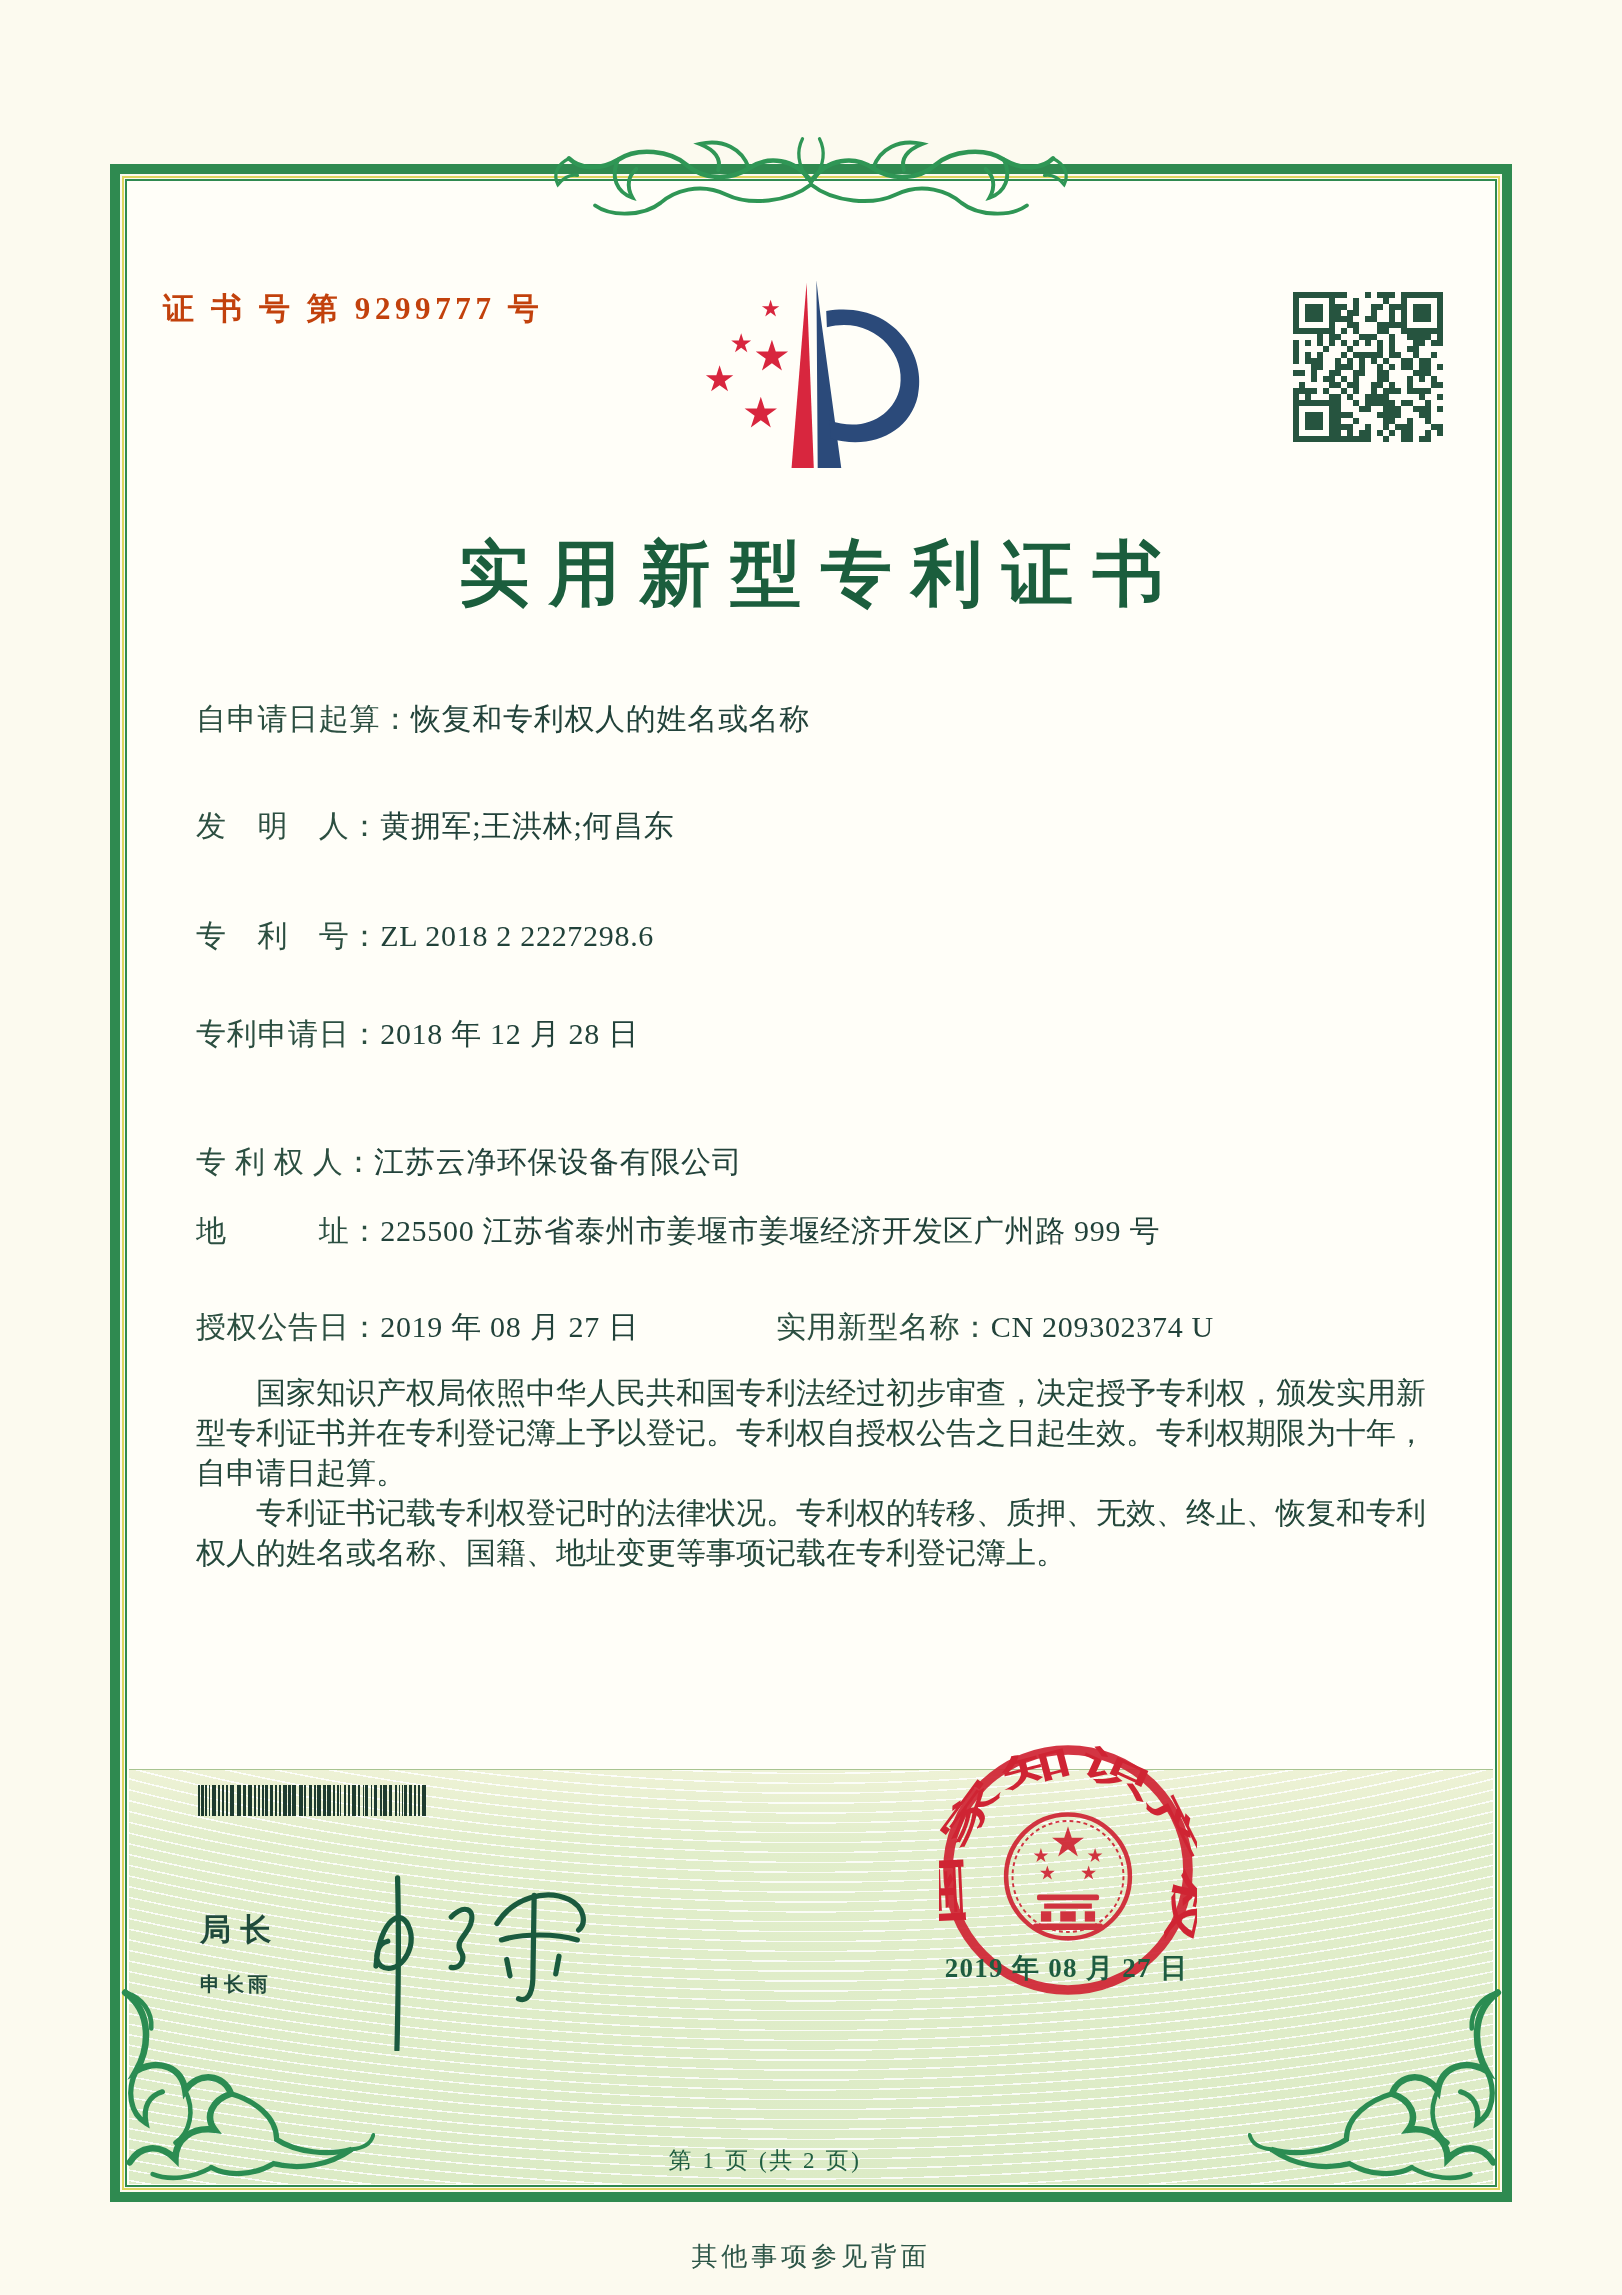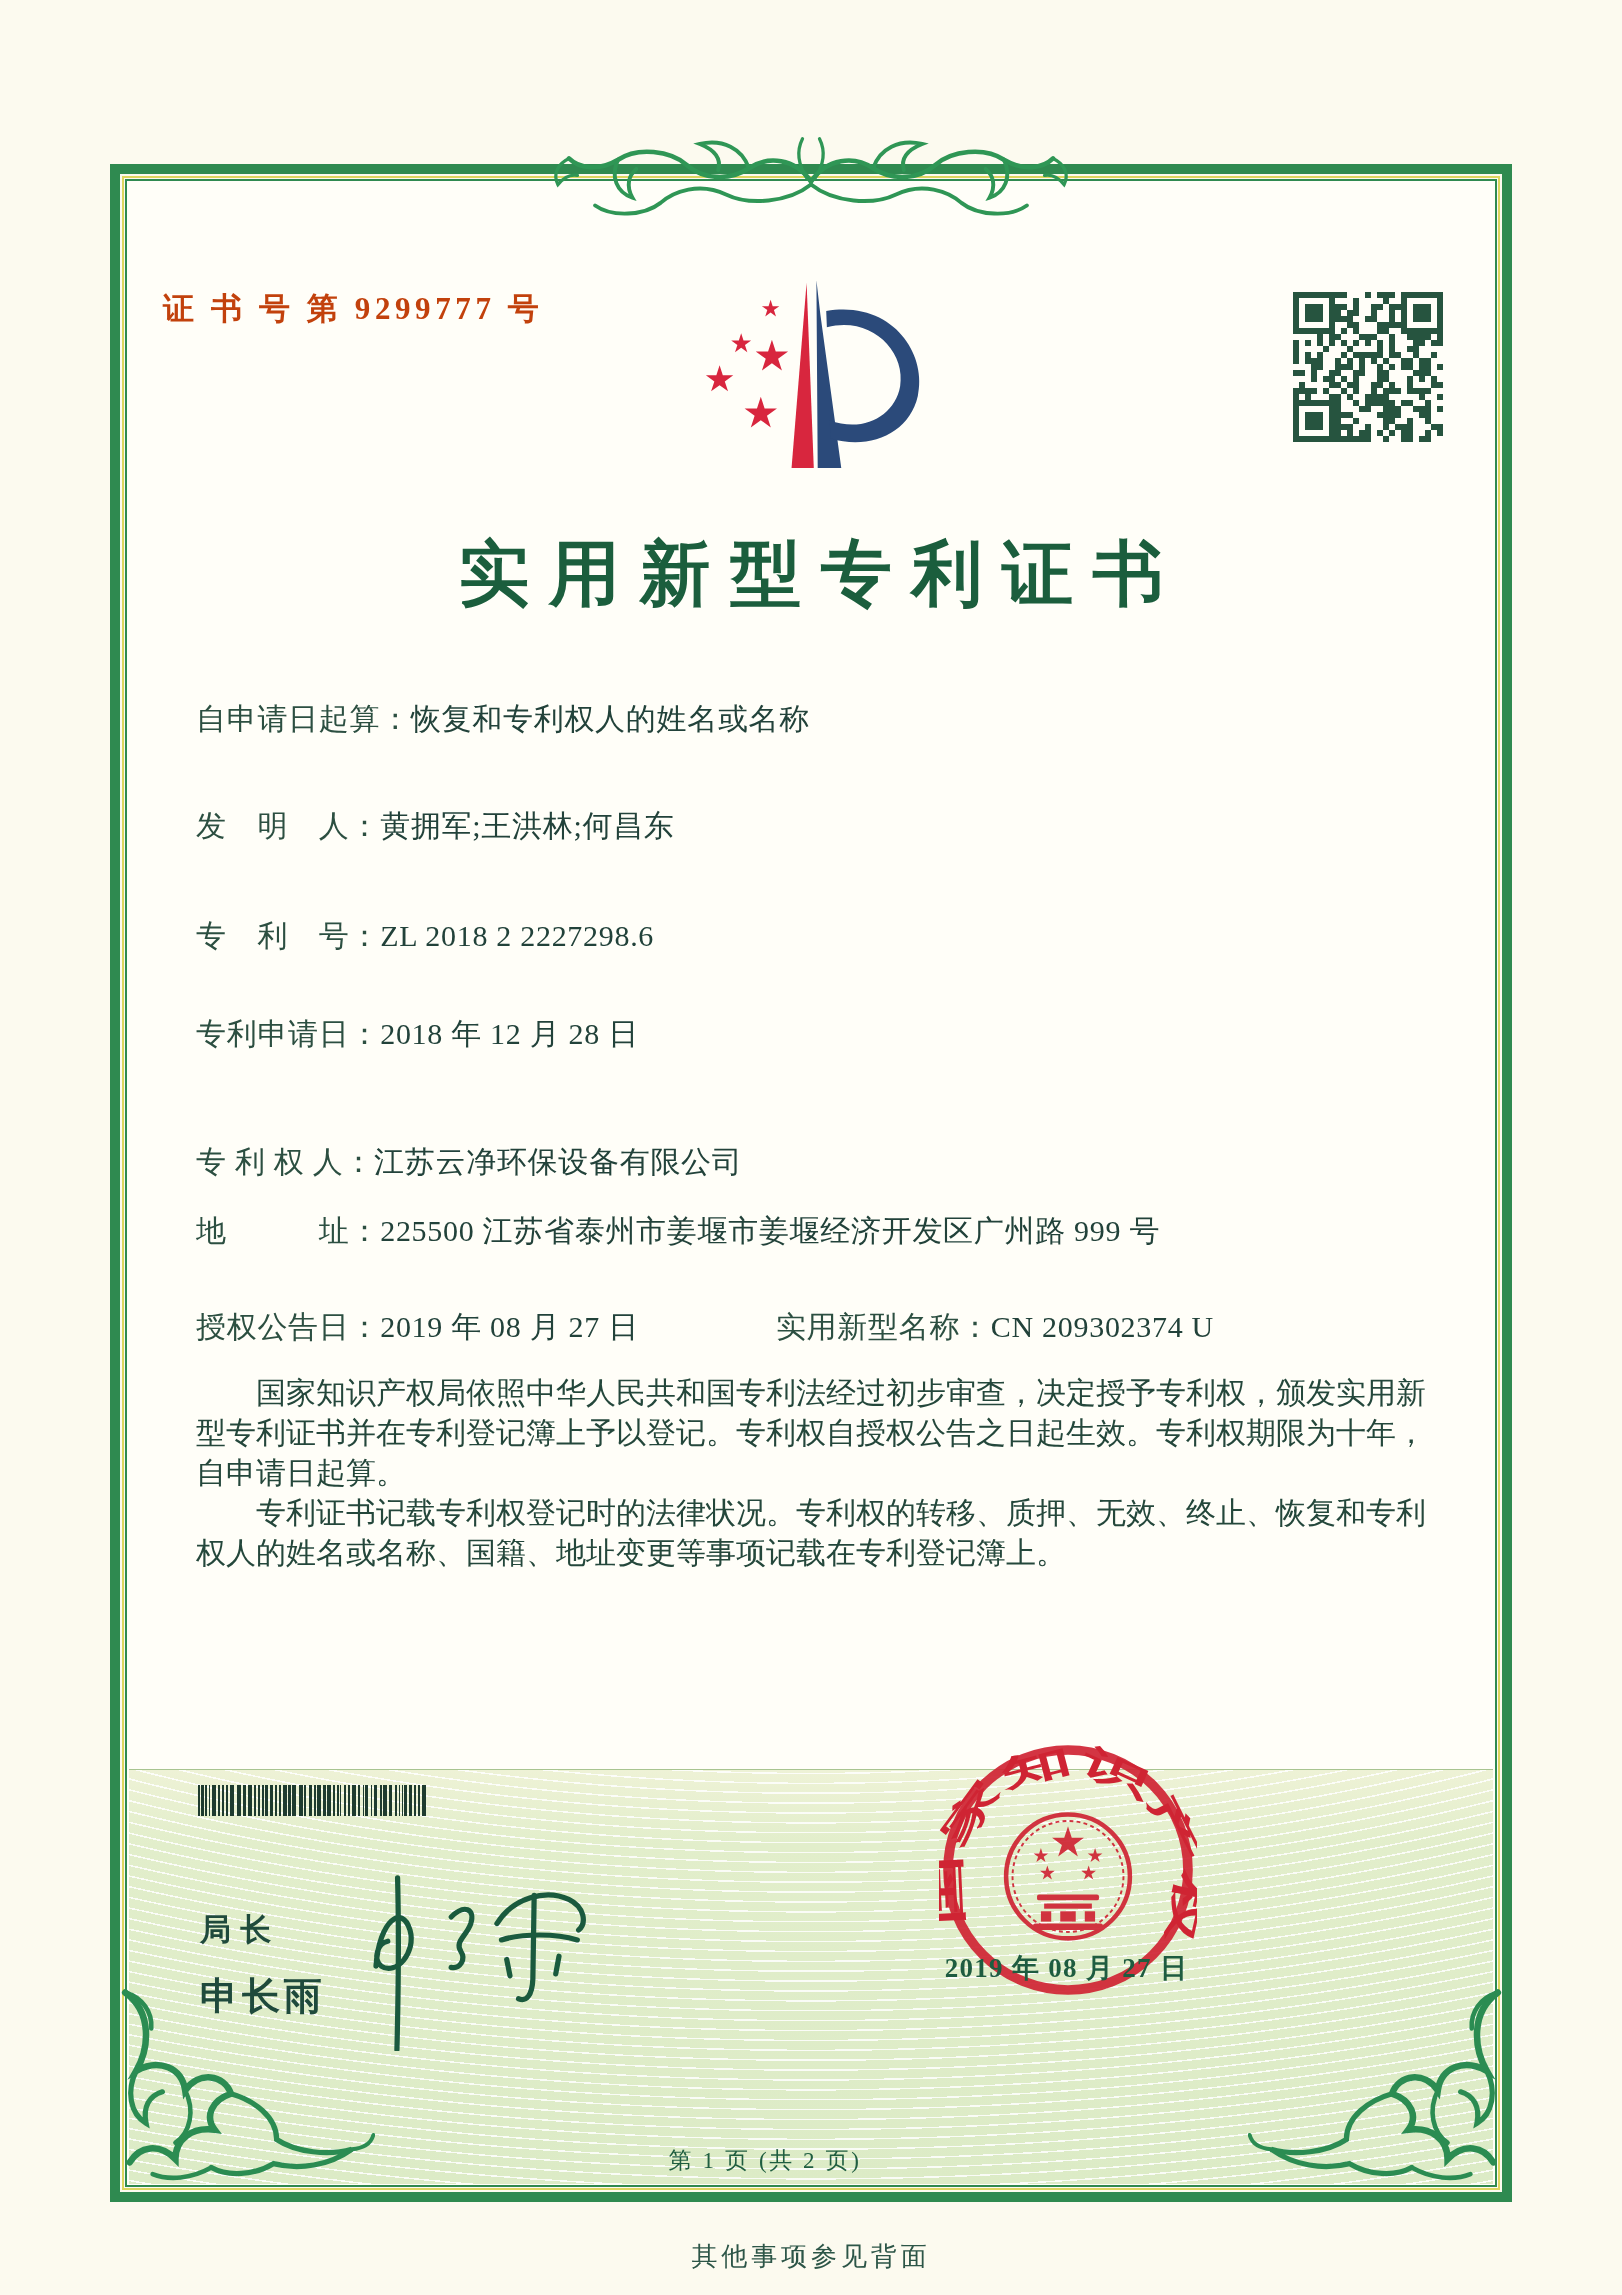--- a/index.html
+++ b/index.html
@@ -62,21 +62,21 @@
     font-size:0; white-space:nowrap;
   }
   .barcode span{display:inline-block; height:100%; background:#1e3b2f;}
   .director-label{
     position:absolute; left:200px; top:1909px;
     font-size:31px; color:#1f4a3c; letter-spacing:9.2px; font-weight:600;
     font-family:Liberation Sans, sans-serif;
   }
   .director-name{
     position:absolute; left:200px; top:1971px;
-    font-size:38px; color:#1f4a3c; letter-spacing:3.9px; font-weight:600;
+    font-size:20px; color:#1f4a3c; letter-spacing:3.9px; font-weight:600;
     font-family:"Liberation Sans","DejaVu Sans",sans-serif;
   }
   .signature{position:absolute; left:330px; top:1868px;}
   .seal{position:absolute; left:939px; top:1741px; width:258px; height:258px;}
   .seal-date{
     position:absolute; left:926px; top:1950px; width:281px;
     text-align:center; font-size:27px; color:#1e5c40; letter-spacing:1.3px;
     font-weight:600;
   }
   .page-info{

